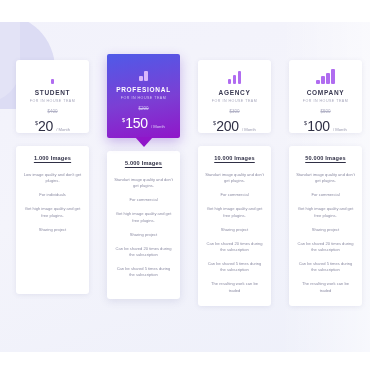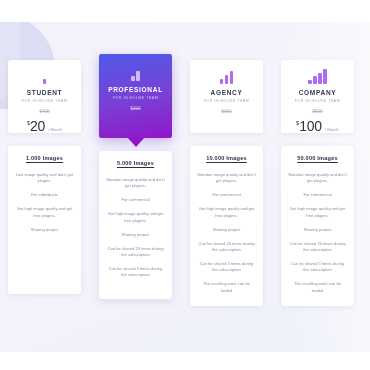--- a/index.html
+++ b/index.html
@@ -72,21 +72,21 @@
     right: 0;
     top: 15px;
     width: 90px;
     height: 340px;
     background: linear-gradient(90deg, rgba(255,255,255,0) 0%, rgba(255,255,255,0.55) 100%);
   }
 
   
   .plans {
     position: absolute;
-    left: 8px;
+    left: 16px;
     top: 60px;
     width: 346px;
     display: flex;
     gap: 18px;
   }
   .plan-col {
     width: 84px;
     position: relative;
   }
 
@@ -260,20 +260,25 @@
       </div>
       <div class="plan-col featured">
         <div class="plan-head">
           <div class="plan-icon">
             <div class="bar" style="height: 5px;"></div>
             <div class="bar" style="height: 10px;"></div>
           </div>
           <div class="plan-name">PROFESIONAL</div>
           <div class="plan-sub">FOR IN HOUSE TEAM</div>
           <div class="plan-old">$200</div>
+          <div class="plan-price-row">
+            <span class="cur">$</span>
+            <span class="amt">150</span>
+            <span class="per">/ Month</span>
+          </div>
           <div class="arrow-down"></div>
         </div>
         <div class="plan-body">
           <div class="images-title">5.000 Images</div>
           <div class="feat">Standart image quality and don't get plugins.</div>
           <div class="feat">For commercial</div>
           <div class="feat">Get high image quality and get free plugins.</div>
           <div class="feat">Sharing project</div>
           <div class="feat">Can be shared 20 times during the subscription</div>
           <div class="feat">Can be shared 5 times during the subscription</div>
@@ -282,20 +287,25 @@
       <div class="plan-col">
         <div class="plan-head">
           <div class="plan-icon">
             <div class="bar" style="height: 5px;"></div>
             <div class="bar" style="height: 9px;"></div>
             <div class="bar" style="height: 13px;"></div>
           </div>
           <div class="plan-name">AGENCY</div>
           <div class="plan-sub">FOR IN HOUSE TEAM</div>
           <div class="plan-old">$300</div>
+          <div class="plan-price-row">
+            <span class="cur">$</span>
+            <span class="amt">200</span>
+            <span class="per">/ Month</span>
+          </div>
         </div>
         <div class="plan-body">
           <div class="images-title">10.000 Images</div>
           <div class="feat">Standart image quality and don't get plugins.</div>
           <div class="feat">For commercial</div>
           <div class="feat">Get high image quality and get free plugins.</div>
           <div class="feat">Sharing project</div>
           <div class="feat">Can be shared 20 times during the subscription</div>
           <div class="feat">Can be shared 5 times during the subscription</div>
           <div class="feat">The resulting work can be traded</div>

